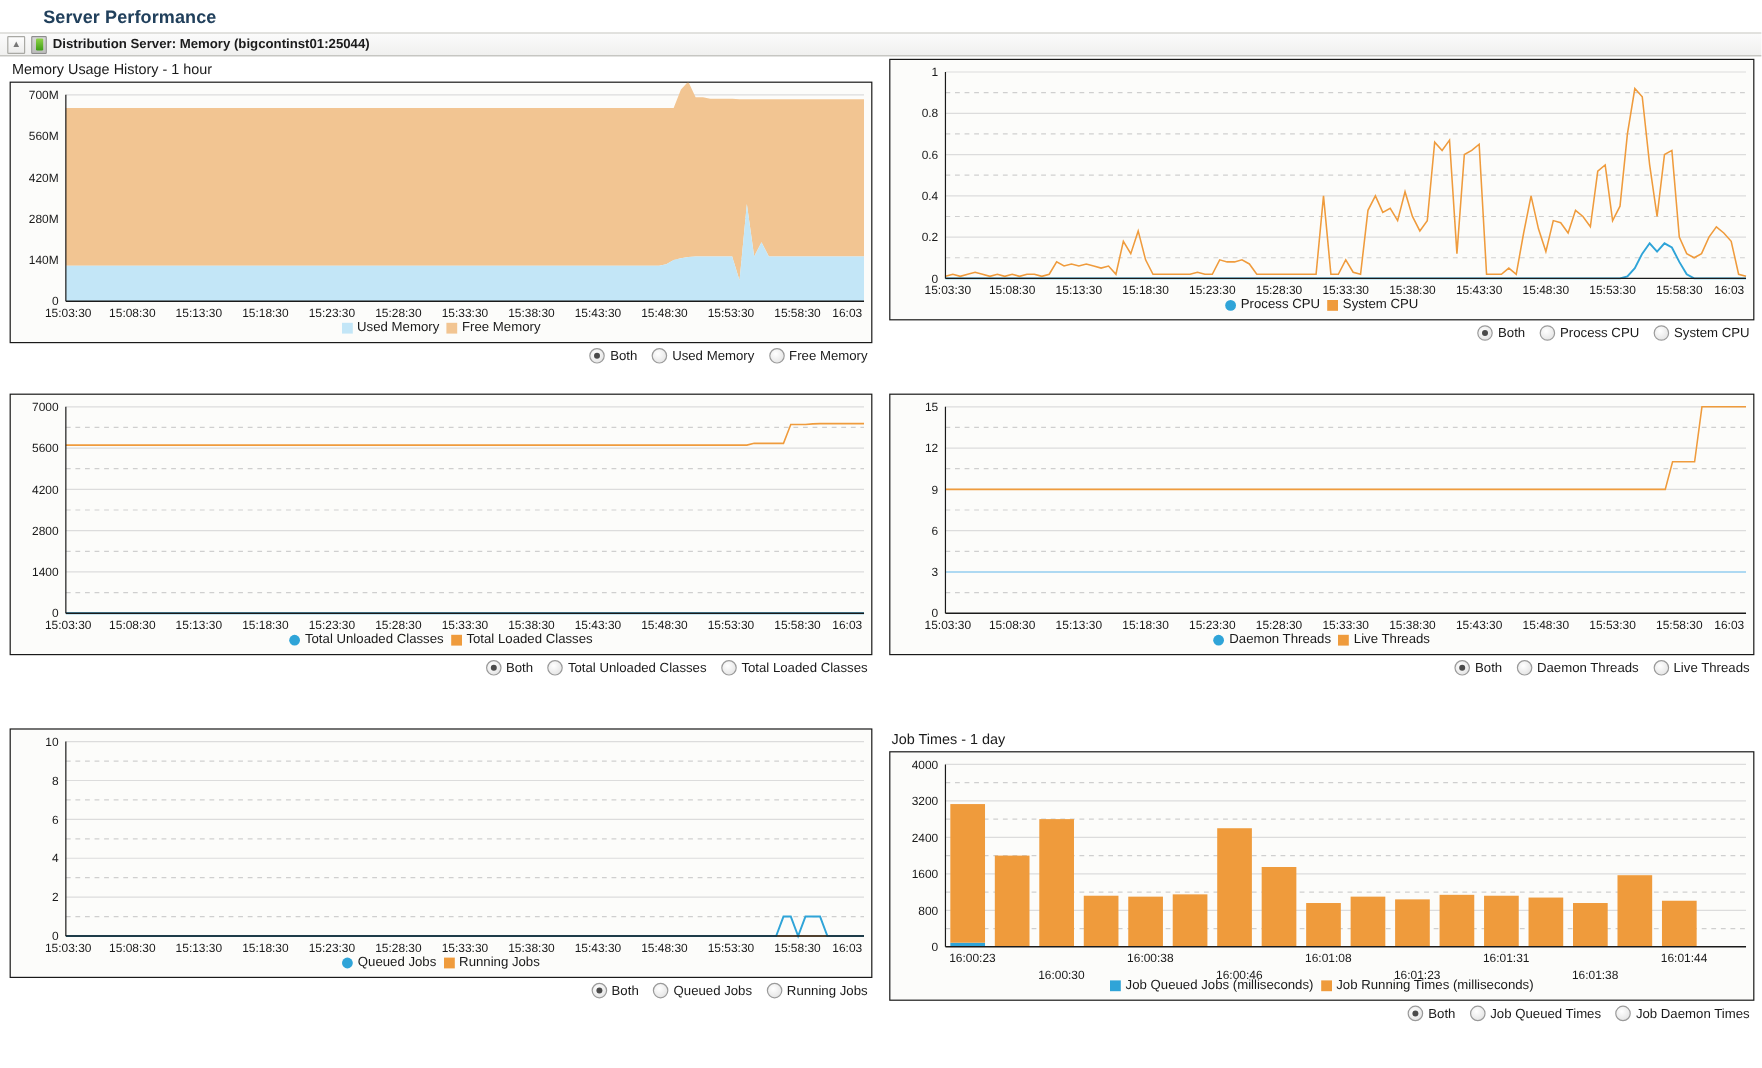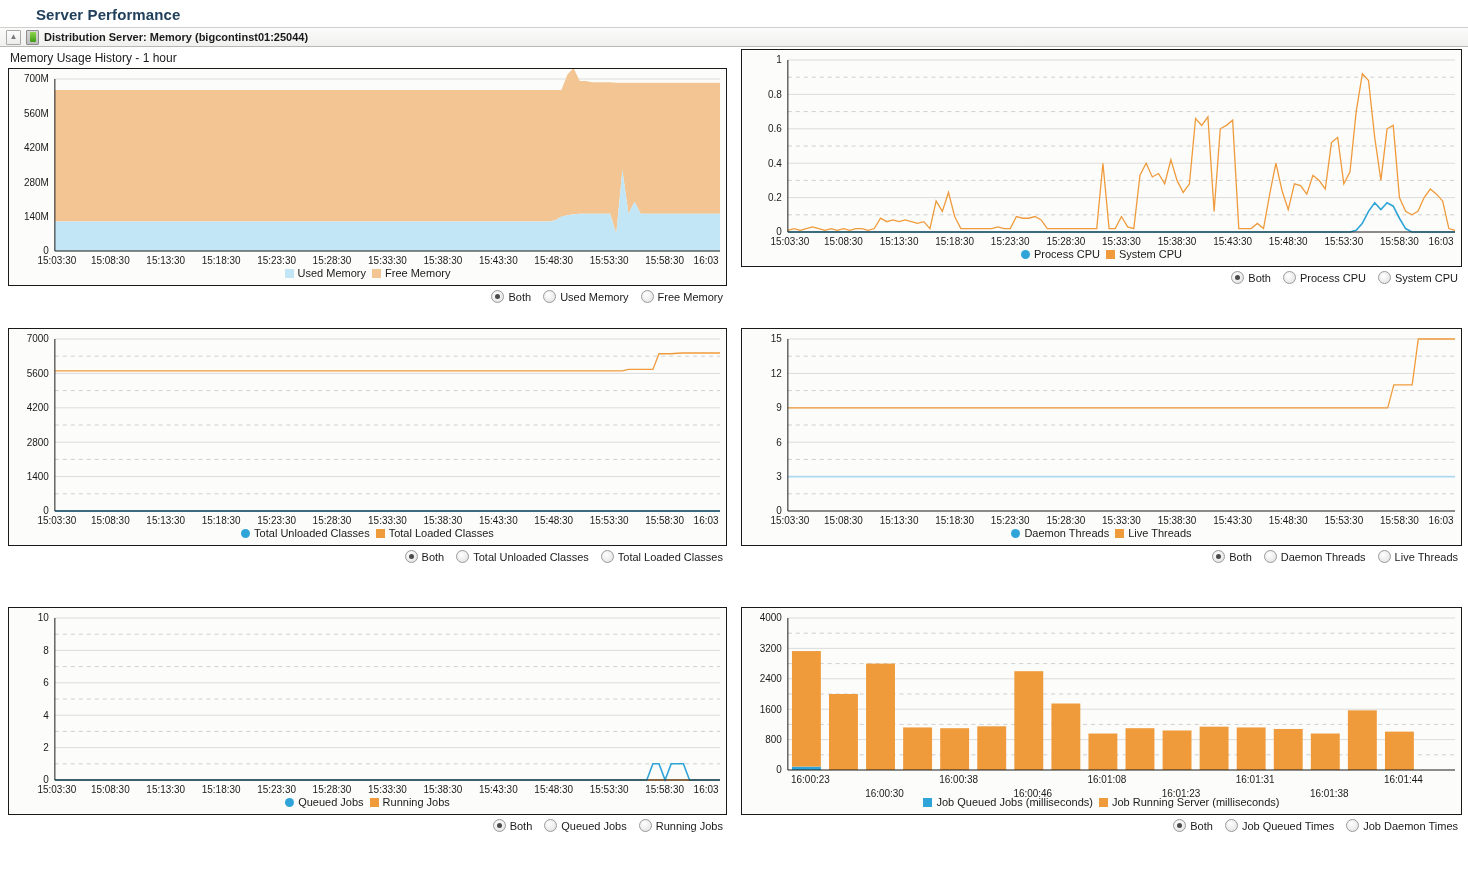--- a/index.html
+++ b/index.html
@@ -463,20 +463,21 @@
         <label class="radio">
             <span class="rb"></span>
             <span>Running Jobs</span>
           </label>
       </div>
     </div>
   </div>
 
   <div class="cell r3">
     <div class="cell-inner">
+      <div class="chart-title">Job Times - 1 day</div>
       <div class="chart-box">
         <div class="plot-wrap">
             <svg class="plot" id="svg-job-times" viewBox="0 0 721 206" preserveAspectRatio="none">
               <line x1="46" x2="715" y1="146.8" y2="146.8" stroke="#cfcfcf" stroke-width="1" stroke-dasharray="4 4"></line>
               <text x="40" y="165.5" class="tick-label ytick">0</text>
               <line x1="46" x2="715" y1="131.6" y2="131.6" stroke="#dcdcdc" stroke-width="1"></line>
               <line x1="46" x2="715" y1="116.4" y2="116.4" stroke="#cfcfcf" stroke-width="1" stroke-dasharray="4 4"></line>
               <text x="40" y="135.1" class="tick-label ytick">800</text>
               <line x1="46" x2="715" y1="101.19999999999999" y2="101.19999999999999" stroke="#dcdcdc" stroke-width="1"></line>
               <line x1="46" x2="715" y1="86" y2="86" stroke="#cfcfcf" stroke-width="1" stroke-dasharray="4 4"></line>
@@ -520,21 +521,21 @@
               <line x1="46" x2="715" y1="162" y2="162" stroke="#1a1a1a" stroke-width="1.2"></line>
             </svg>
           </div>
         <div class="legend">
           <span class="item">
               <span class="sw-square" style="background:#2fa4d8"></span>
               <span>Job Queued Jobs (milliseconds)</span>
             </span>
           <span class="item">
               <span class="sw-square" style="background:#ef9b3c"></span>
-              <span>Job Running Server (milliseconds)</span>
+              <span>Job Running Times (milliseconds)</span>
             </span>
         </div>
       </div>
       <div class="radios">
         <label class="radio">
             <span class="rb on"></span>
             <span>Both</span>
           </label>
         <label class="radio">
             <span class="rb"></span>

